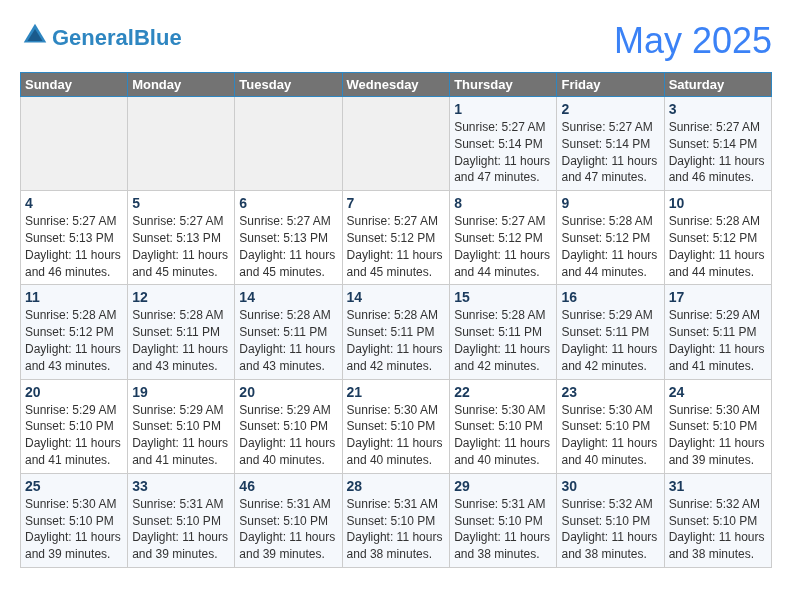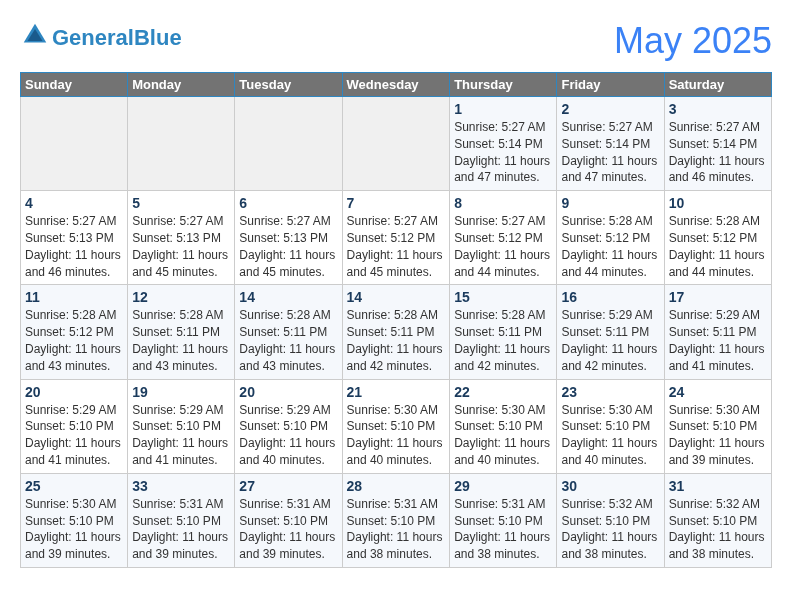--- a/index.html
+++ b/index.html
@@ -280,21 +280,21 @@
 Sunset: 5:10 PM
 Daylight: 11 hours and 39 minutes.</div>
         </td>
         <td>
           <div class="day-number">33</div>
           <div class="day-info" style="white-space: pre-line;">Sunrise: 5:31 AM
 Sunset: 5:10 PM
 Daylight: 11 hours and 39 minutes.</div>
         </td>
         <td>
-          <div class="day-number">27</div>
+          <div class="day-number">46</div>
           <div class="day-info" style="white-space: pre-line;">Sunrise: 5:31 AM
 Sunset: 5:10 PM
 Daylight: 11 hours and 39 minutes.</div>
         </td>
         <td>
           <div class="day-number">28</div>
           <div class="day-info" style="white-space: pre-line;">Sunrise: 5:31 AM
 Sunset: 5:10 PM
 Daylight: 11 hours and 38 minutes.</div>
         </td>

